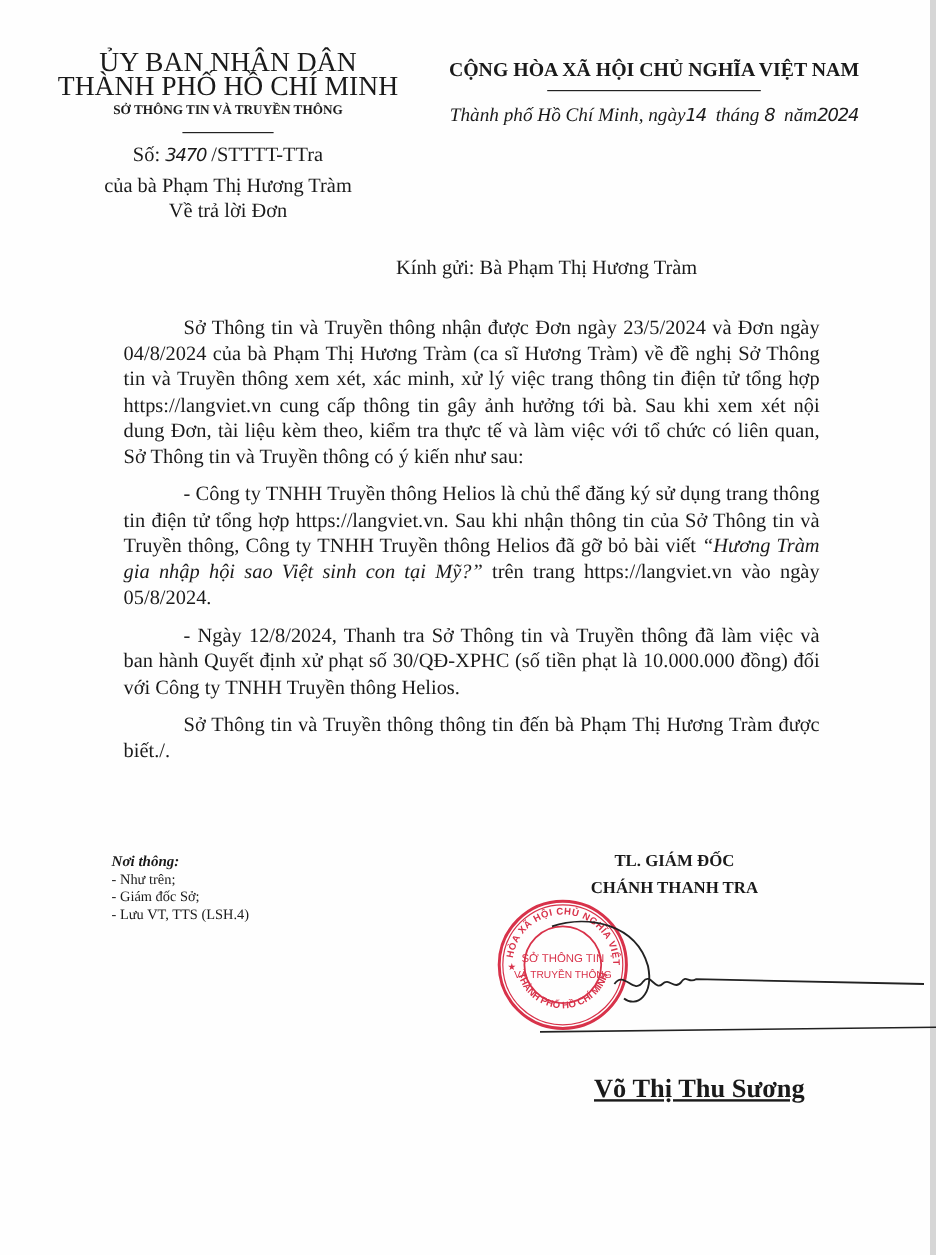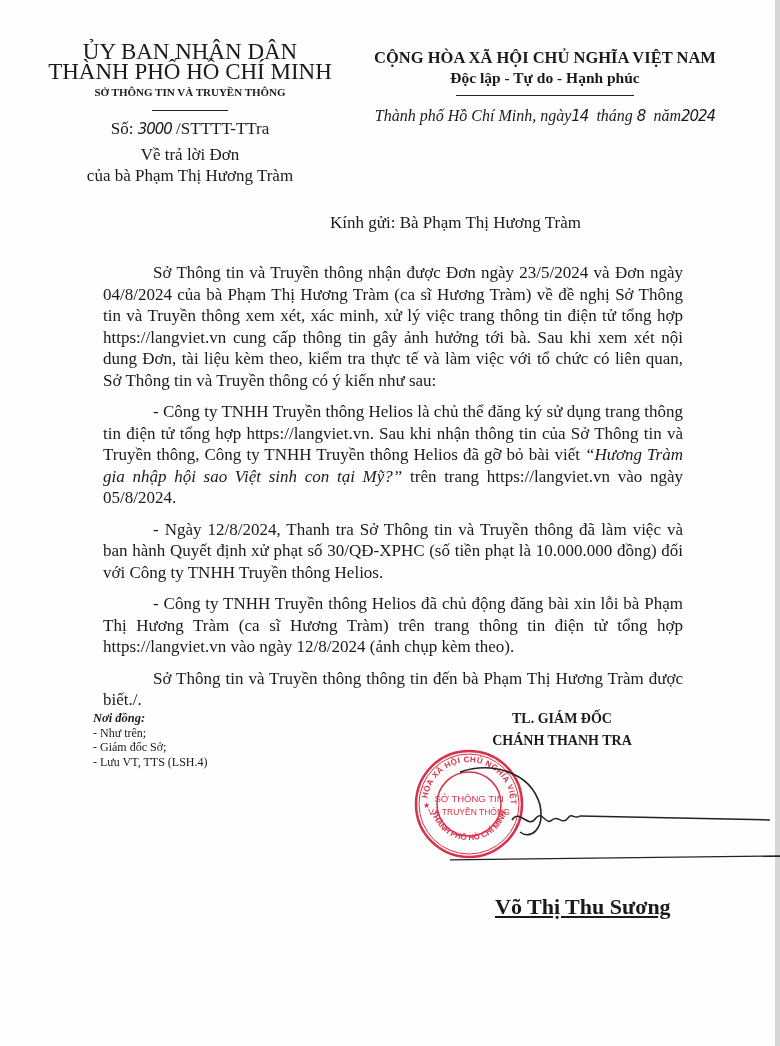--- a/index.html
+++ b/index.html
@@ -49,57 +49,55 @@
 
 <div class="edge"></div>
 
 <div class="abs hdr-left">
   <div class="l1">ỦY BAN NHÂN DÂN</div>
   <div class="l2">THÀNH PHỐ HỒ CHÍ MINH</div>
   <div class="l3">SỞ THÔNG TIN VÀ TRUYỀN THÔNG</div>
   <div class="rule"></div>
   <div class="docno">
     <span>Số:</span>
-    <span class="hand">3000</span>
+    <span class="hand">3470</span>
     <span>/STTTT-TTra</span>
   </div>
   <div class="subject">
+    <div>của bà Phạm Thị Hương Tràm</div>
     <div>Về trả lời Đơn</div>
-    <div>của bà Phạm Thị Hương Tràm</div>
   </div>
 </div>
 
 <div class="abs hdr-right">
   <div class="t1">CỘNG HÒA XÃ HỘI CHỦ NGHĨA VIỆT NAM</div>
-  <div class="t2">Độc lập - Tự do - Hạnh phúc</div>
   <div class="rule"></div>
   <div class="dateline">
     <span>Thành phố Hồ Chí Minh, ngày</span><span class="hand">14</span>&nbsp;
     <span>tháng</span>
     <span class="hand">8</span>&nbsp;
     <span>năm</span><span class="hand">2024</span>
   </div>
 </div>
 
 <div class="abs salutation">Kính gửi: Bà Phạm Thị Hương Tràm</div>
 
 <div class="abs body-text">
   <p>Sở Thông tin và Truyền thông nhận được Đơn ngày 23/5/2024 và Đơn ngày 04/8/2024 của bà Phạm Thị Hương Tràm (ca sĩ Hương Tràm) về đề nghị Sở Thông tin và Truyền thông xem xét, xác minh, xử lý việc trang thông tin điện tử tổng hợp https://langviet.vn cung cấp thông tin gây ảnh hưởng tới bà. Sau khi xem xét nội dung Đơn, tài liệu kèm theo, kiểm tra thực tế và làm việc với tổ chức có liên quan, Sở Thông tin và Truyền thông có ý kiến như sau:</p>
   <p>
     <span>- Công ty TNHH Truyền thông Helios là chủ thể đăng ký sử dụng trang thông tin điện tử tổng hợp https://langviet.vn. Sau khi nhận thông tin của Sở Thông tin và Truyền thông, Công ty TNHH Truyền thông Helios đã gỡ bỏ bài viết</span>
     <i>“Hương Tràm gia nhập hội sao Việt sinh con tại Mỹ?”</i>
     <span>trên trang https://langviet.vn vào ngày 05/8/2024.</span>
   </p>
   <p>- Ngày 12/8/2024, Thanh tra Sở Thông tin và Truyền thông đã làm việc và ban hành Quyết định xử phạt số 30/QĐ-XPHC (số tiền phạt là 10.000.000 đồng) đối với Công ty TNHH Truyền thông Helios.</p>
-  <p>- Công ty TNHH Truyền thông Helios đã chủ động đăng bài xin lỗi bà Phạm Thị Hương Tràm (ca sĩ Hương Tràm) trên trang thông tin điện tử tổng hợp https://langviet.vn vào ngày 12/8/2024 (ảnh chụp kèm theo).</p>
   <p>Sở Thông tin và Truyền thông thông tin đến bà Phạm Thị Hương Tràm được biết./.</p>
 </div>
 
 <div class="abs recipients">
-  <div class="head">Nơi đồng:</div>
+  <div class="head">Nơi thông:</div>
   <div>- Như trên;</div>
   <div>- Giám đốc Sở;</div>
   <div>- Lưu VT, TTS (LSH.4)</div>
 </div>
 
 <div class="abs signer">
   <div class="r1">TL. GIÁM ĐỐC</div>
   <div class="r2">CHÁNH THANH TRA</div>
 </div>
 

